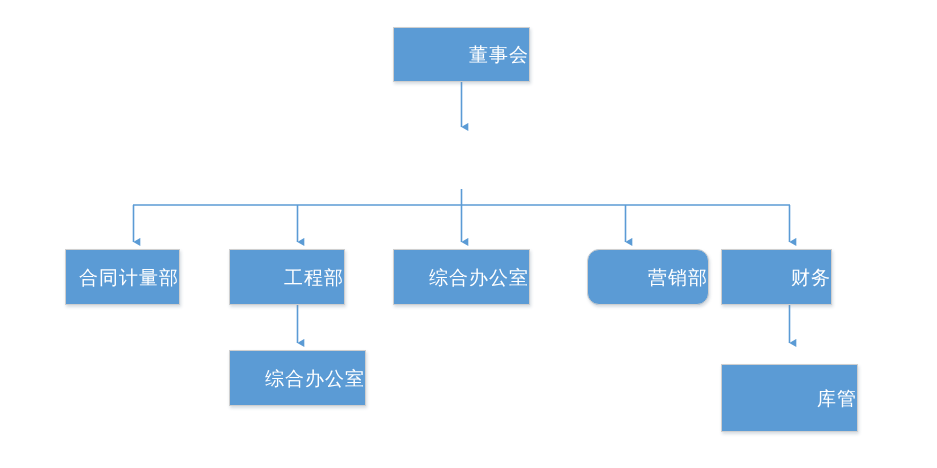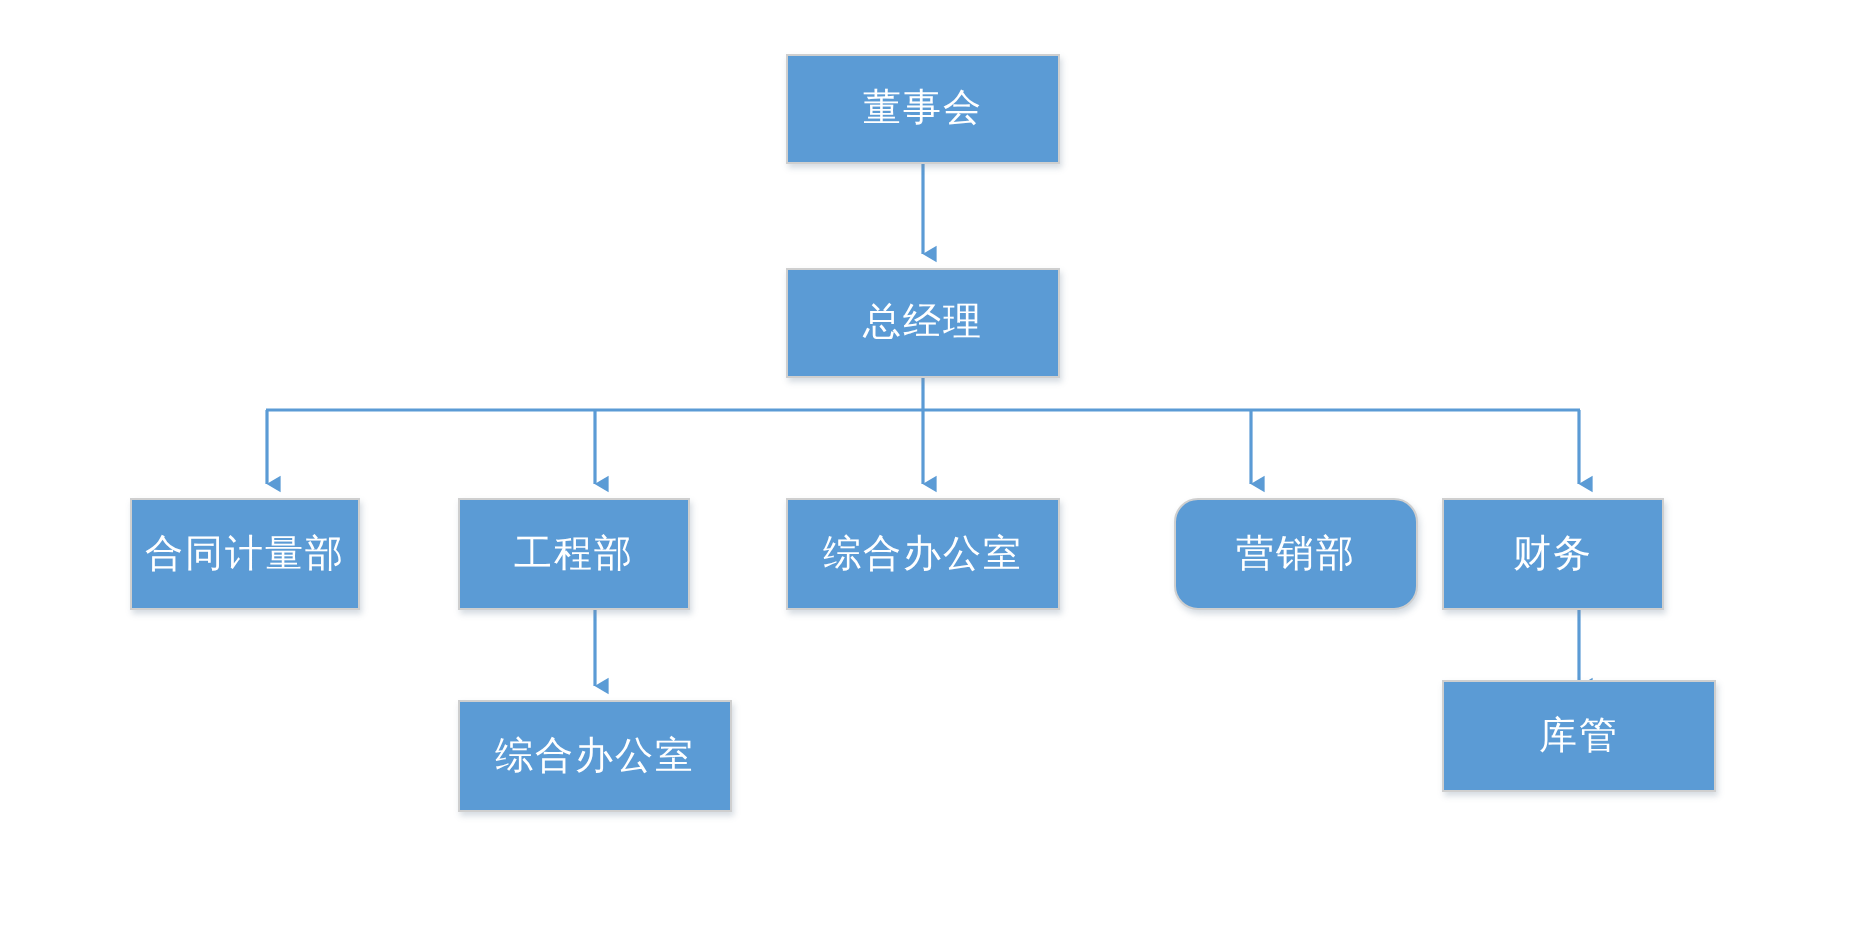--- a/index.html
+++ b/index.html
@@ -17,21 +17,21 @@
     font-family: "DejaVu Sans", "Liberation Sans", sans-serif;
   }
   .node {
     position: absolute;
     background: #5B9BD5;
     border: 1px solid #cfcfcf;
     box-shadow: 1px 2px 3px rgba(120,140,160,0.30);
     box-sizing: border-box;
     display: flex;
     align-items: center;
-    justify-content: center;
+    justify-content: flex-end;
     color: #ffffff;
     font-size: 19px;
     letter-spacing: 1px;
     line-height: 1;
     user-select: none;
   }
   .node .label {
     display: block;
     white-space: nowrap;
   }
@@ -66,38 +66,35 @@
         <path d="M 789.5 205 L 789.5 242" marker-end="url(#arrowhead)"></path>
         <path d="M 297.5 305 L 297.5 343" marker-end="url(#arrowhead)"></path>
         <path d="M 789.5 305 L 789.5 343" marker-end="url(#arrowhead)"></path>
         <path d="M 133 205 L 790 205"></path>
       </g>
   </svg>
 
   <div class="node" style="left: 393px; top: 27px; width: 137px; height: 55px;">
     <span class="label">董事会</span>
   </div>
-  <div class="node" style="left: 393px; top: 134px; width: 137px; height: 55px;">
-    <span class="label">总经理</span>
-  </div>
   <div class="node" style="left: 65px; top: 249px; width: 115px; height: 56px;">
     <span class="label">合同计量部</span>
   </div>
   <div class="node" style="left: 229px; top: 249px; width: 116px; height: 56px;">
     <span class="label">工程部</span>
   </div>
   <div class="node" style="left: 393px; top: 249px; width: 137px; height: 56px;">
     <span class="label">综合办公室</span>
   </div>
   <div class="node" style="left: 587px; top: 249px; width: 122px; height: 56px; border-radius: 12px;">
     <span class="label">营销部</span>
   </div>
   <div class="node" style="left: 721px; top: 249px; width: 111px; height: 56px;">
     <span class="label">财务</span>
   </div>
   <div class="node" style="left: 229px; top: 350px; width: 137px; height: 56px;">
     <span class="label">综合办公室</span>
   </div>
-  <div class="node" style="left: 721px; top: 340px; width: 137px; height: 56px;">
+  <div class="node" style="left: 721px; top: 364px; width: 137px; height: 68px;">
     <span class="label">库管</span>
   </div>
 
 </div>
 
 </body></html>

